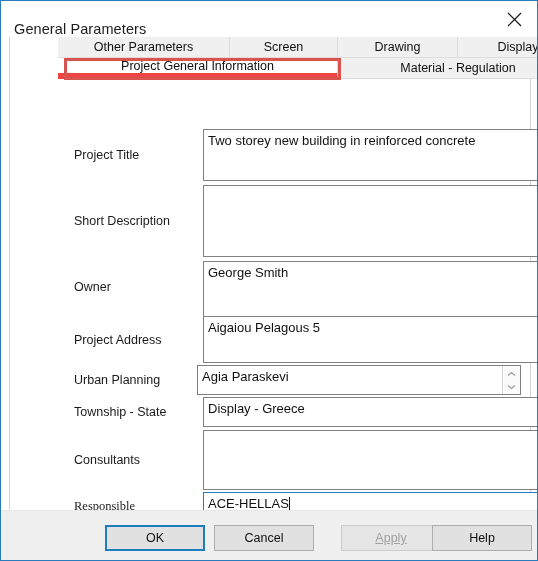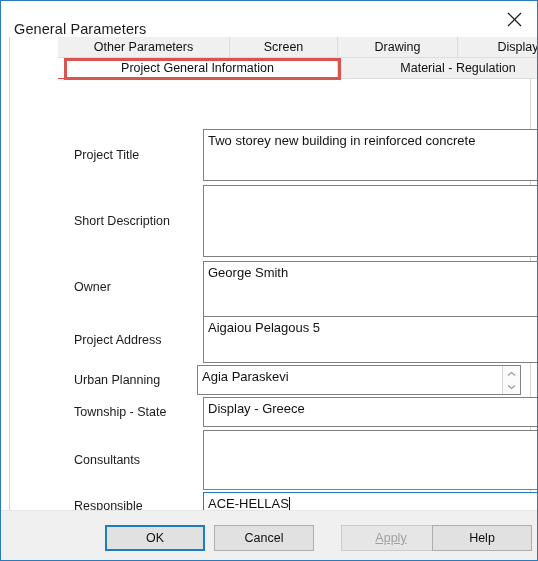--- a/index.html
+++ b/index.html
@@ -83,21 +83,21 @@
     color: #101010;
     background: #f0f0f0;
     border-right: 1px solid #dcdcdc;
     border-bottom: 1px solid #dcdcdc;
     cursor: pointer;
     white-space: nowrap;
   }
   .tab:last-child { border-right: none; }
   .tab.selected {
     background: #ffffff;
-    border-bottom: 1px solid #ef4444;
+    border-bottom: 6px solid #ef4444;
   }
   
   .tab-w1 { flex: 0 0 172px; }
   .tab-w2 { flex: 0 0 108px; }
   .tab-w3 { flex: 0 0 120px; }
   .tab-w4 { flex: 0 0 120px; }
   
   .tab-h1 { flex: 0 0 280px; }
   .tab-h2 { flex: 0 0 240px; }
 
@@ -371,21 +371,21 @@
               </svg>
           </div>
           <div class="arrow">
             <svg width="11" height="7" viewBox="0 0 11 7">
                 <polyline points="1,1.5 5.5,5.5 10,1.5" fill="none" stroke="#8a8a8a" stroke-width="1.3"></polyline>
               </svg>
           </div>
         </div>
       </div>
 
-      <div class="field-label" style="top:413px;height:28px;">Responsible</div>
+      <div class="field-label" style="top:413px;height:28px;font-family:Liberation Serif, serif;">Responsible</div>
       <div class="field-box focused" style="left:145px;top:413px;width:367px;height:28px;">
         <div class="field-text"><span>ACE-HELLAS</span><span class="caret"></span></div>
       </div>
 
       <div class="field-label" style="top:444px;height:28px;">Region - Date</div>
       <div class="field-box" style="left:145px;top:444px;width:367px;height:28px;">
         <div class="field-text">8/9/2016</div>
       </div>
 
     </div>

